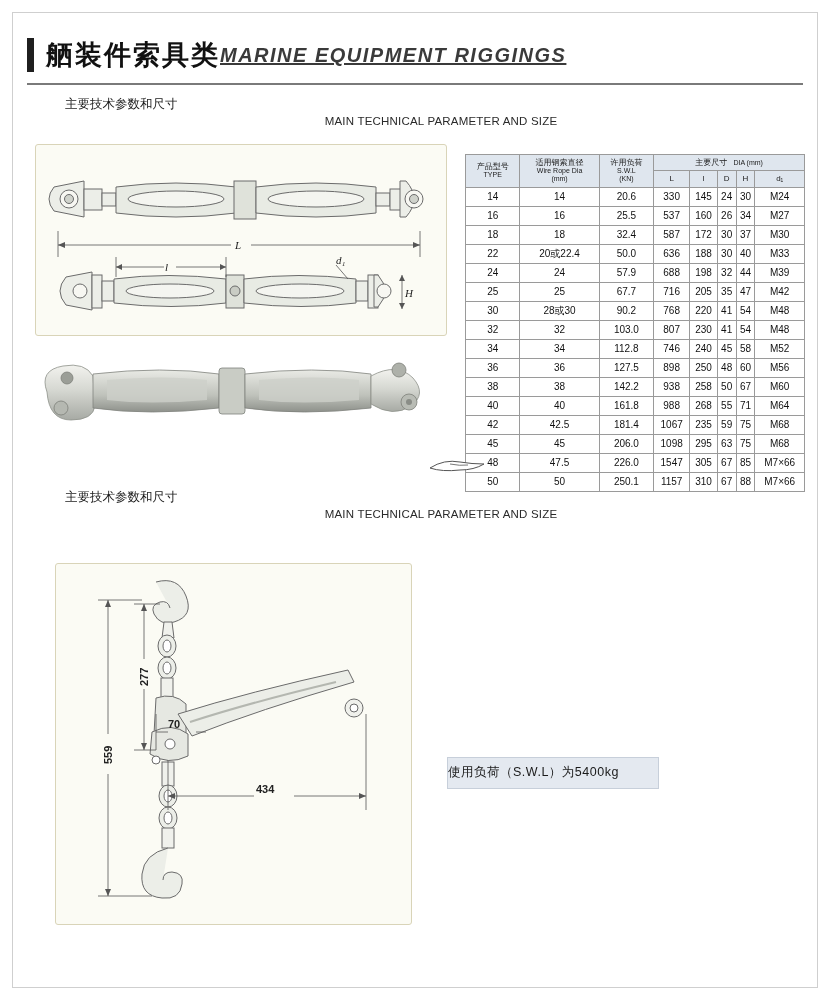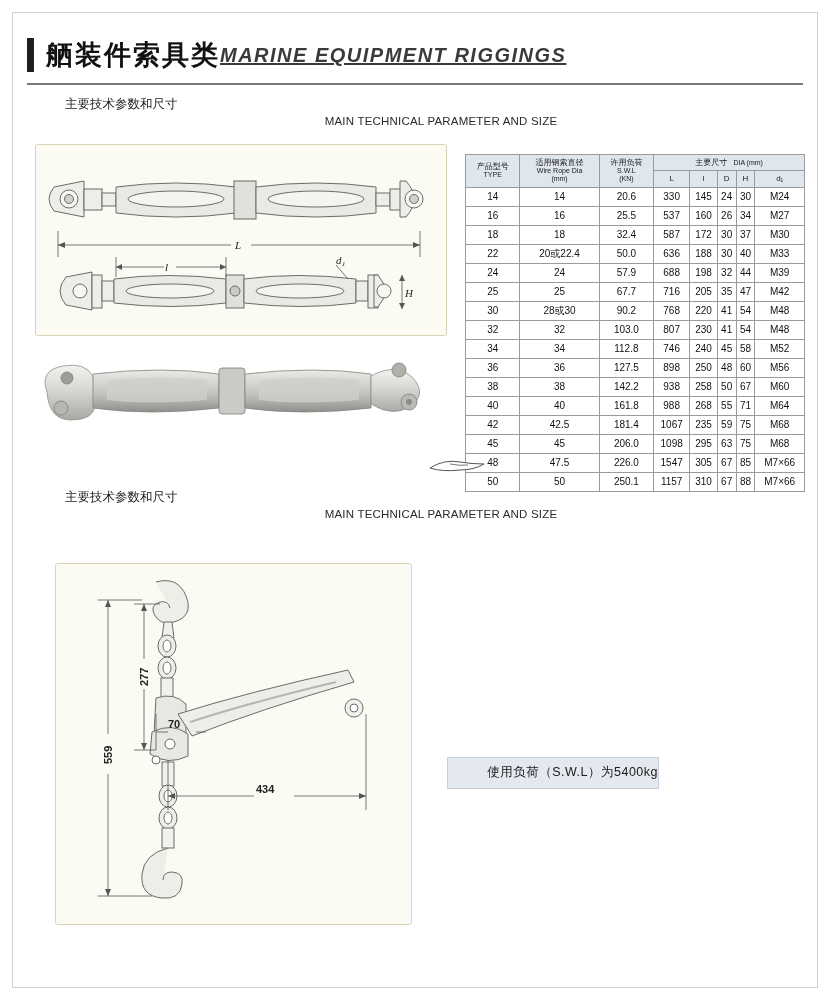--- a/index.html
+++ b/index.html
@@ -193,21 +193,21 @@
   .note-box {
     position: absolute;
     left: 434px;
     top: 228px;
     width: 210px;
     height: 30px;
     background: #e4e9f0;
     border: 1px solid #c7cfda;
     display: flex;
     align-items: center;
-    justify-content: flex-end;
+    justify-content: flex-start;
     font-size: 12.5px;
     color: #1a1a1a;
     letter-spacing: 0.5px;
   }
 
   svg { display: block; }
   .dim-text {
     font-family: "Liberation Sans", sans-serif;
     font-size: 11px;
     fill: #222;

